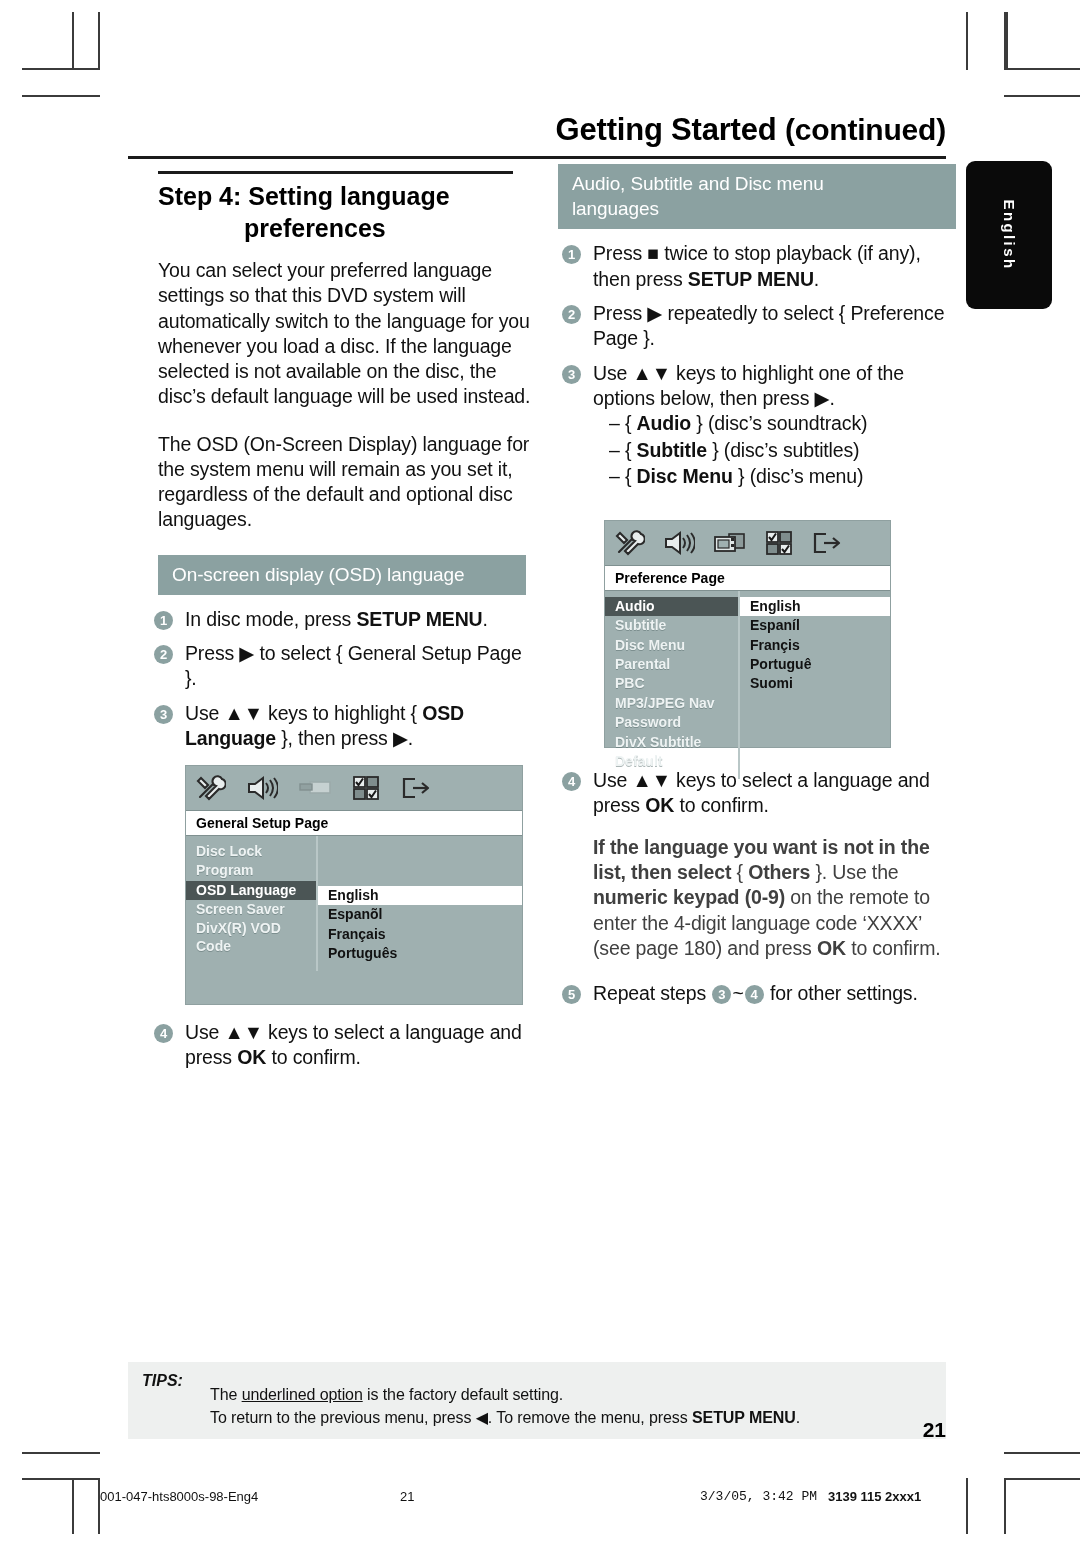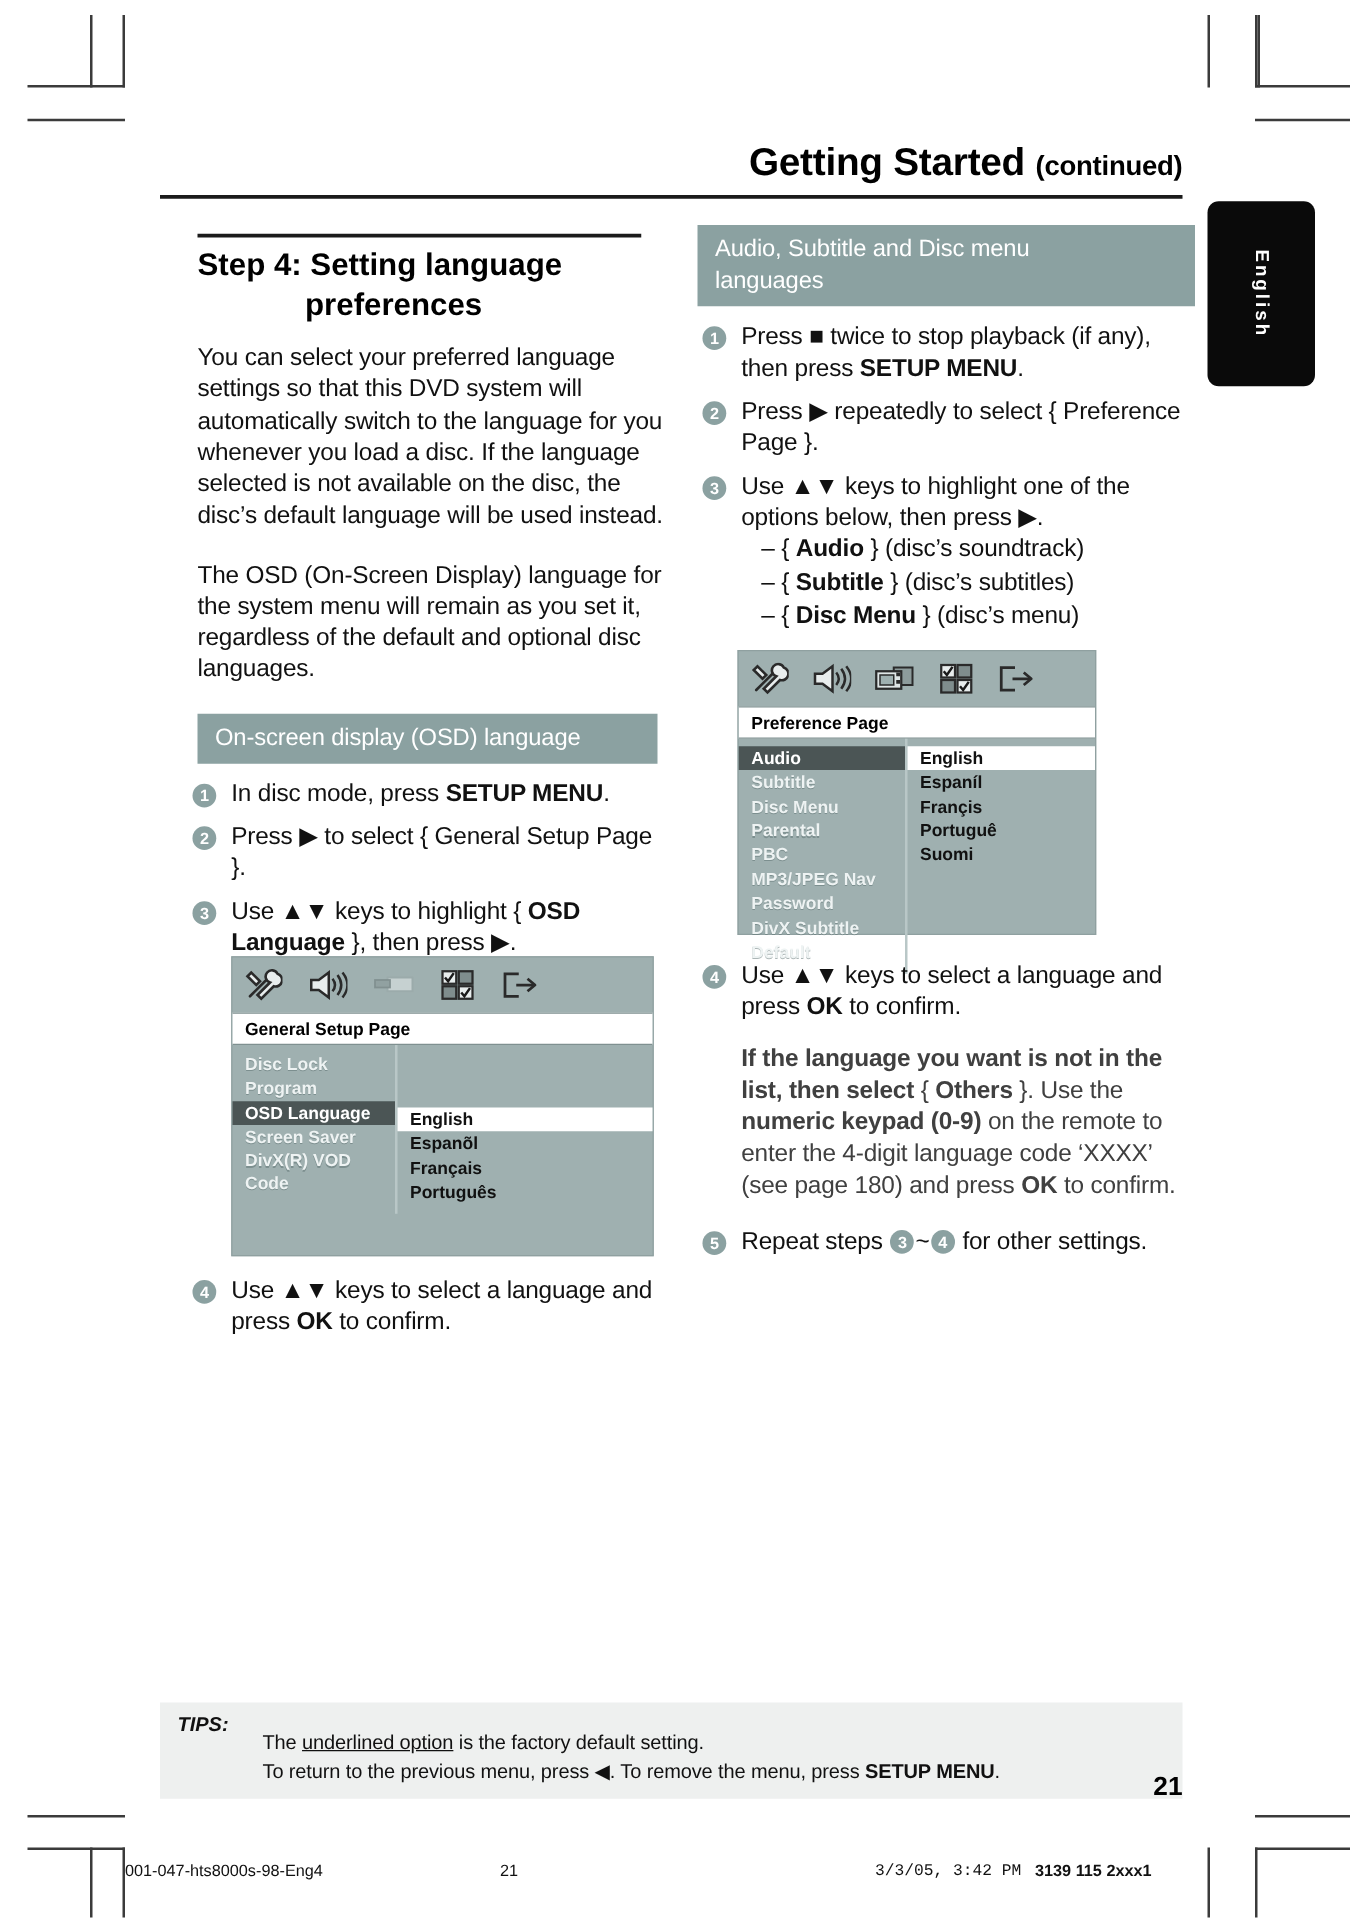--- a/index.html
+++ b/index.html
@@ -31,21 +31,21 @@
     top: 112px;
     width: 818px;
     text-align: right;
     font-size: 31px;
     font-weight: bold;
     color: #000;
     letter-spacing: -0.2px;
     white-space: nowrap;
   }
   #header-title .cont {
-    font-size: 22px;
+    font-size: 30px;
     font-weight: bold;
   }
   #header-rule {
     position: absolute;
     left: 128px;
     top: 156px;
     width: 818px;
     height: 3px;
     background: #1b1b1b;
   }
@@ -66,21 +66,21 @@
     top: 50%;
     transform: translate(-50%, -50%) rotate(90deg);
     color: #ffffff;
     font-size: 15px;
     font-weight: bold;
     letter-spacing: 2.4px;
     white-space: nowrap;
   }
 
   
-  .col { position: absolute; top: 180px; }
+  .col { position: absolute; top: 164px; }
   #col-left  { left: 150px; width: 385px; }
   #col-right { left: 558px; width: 390px; }
 
   
   #step-rule {
     width: 355px;
     height: 3px;
     background: #1b1b1b;
     margin: 7px 0 6px 8px;
   }
@@ -160,21 +160,21 @@
     letter-spacing: -0.15px;
   }
 
   
   .osd {
     background: #9fb0b0;
     border: 1px solid #8fa0a0;
     box-sizing: border-box;
   }
   #osd-general { position: absolute; left: 185px; top: 765px; width: 338px; height: 240px; }
-  #osd-pref    { position: absolute; left: 590px; top: 520px; width: 287px; height: 228px; }
+  #osd-pref    { position: absolute; left: 604px; top: 520px; width: 287px; height: 228px; }
 
   .osd-icons {
     height: 44px;
     display: flex;
     align-items: center;
     padding-left: 10px;
     gap: 20px;
   }
   #osd-pref .osd-icons { gap: 18px; }
   .osd-title {

